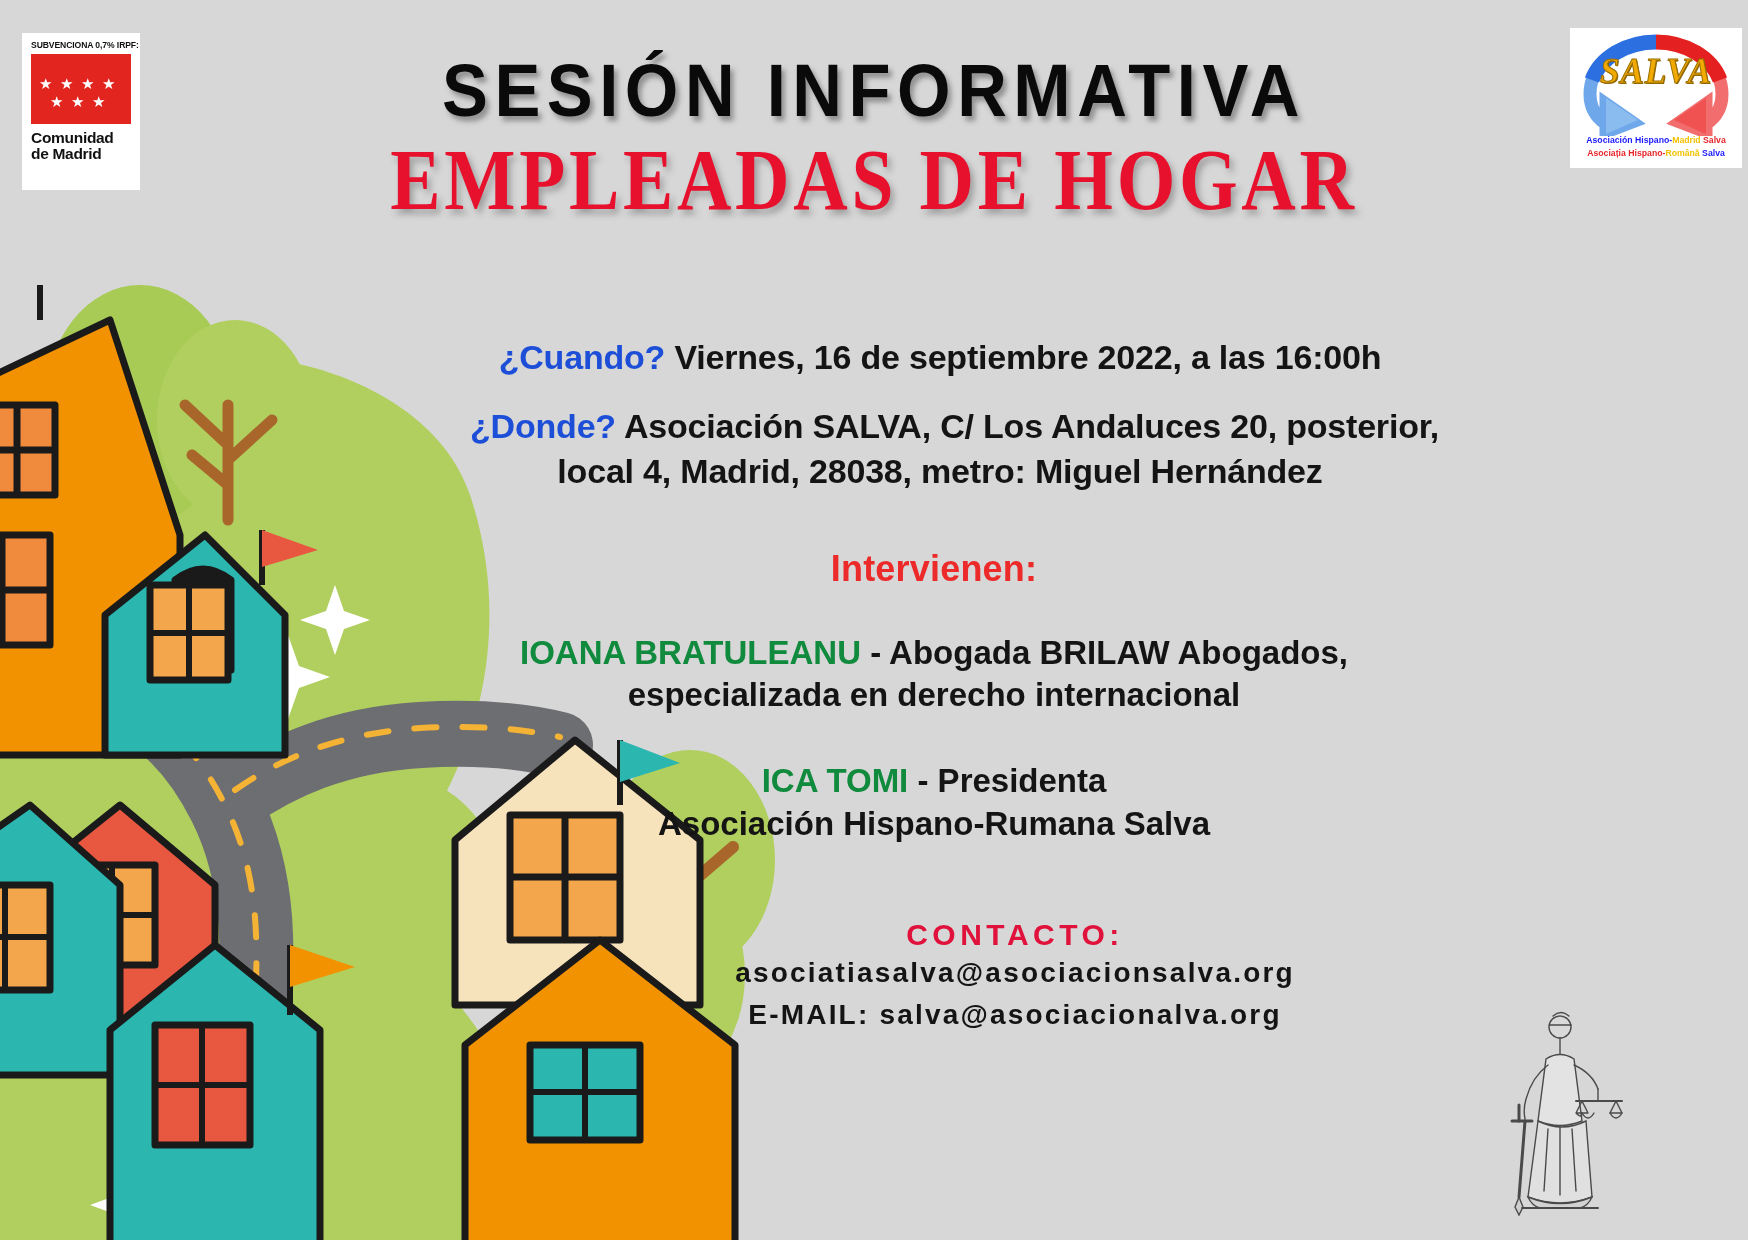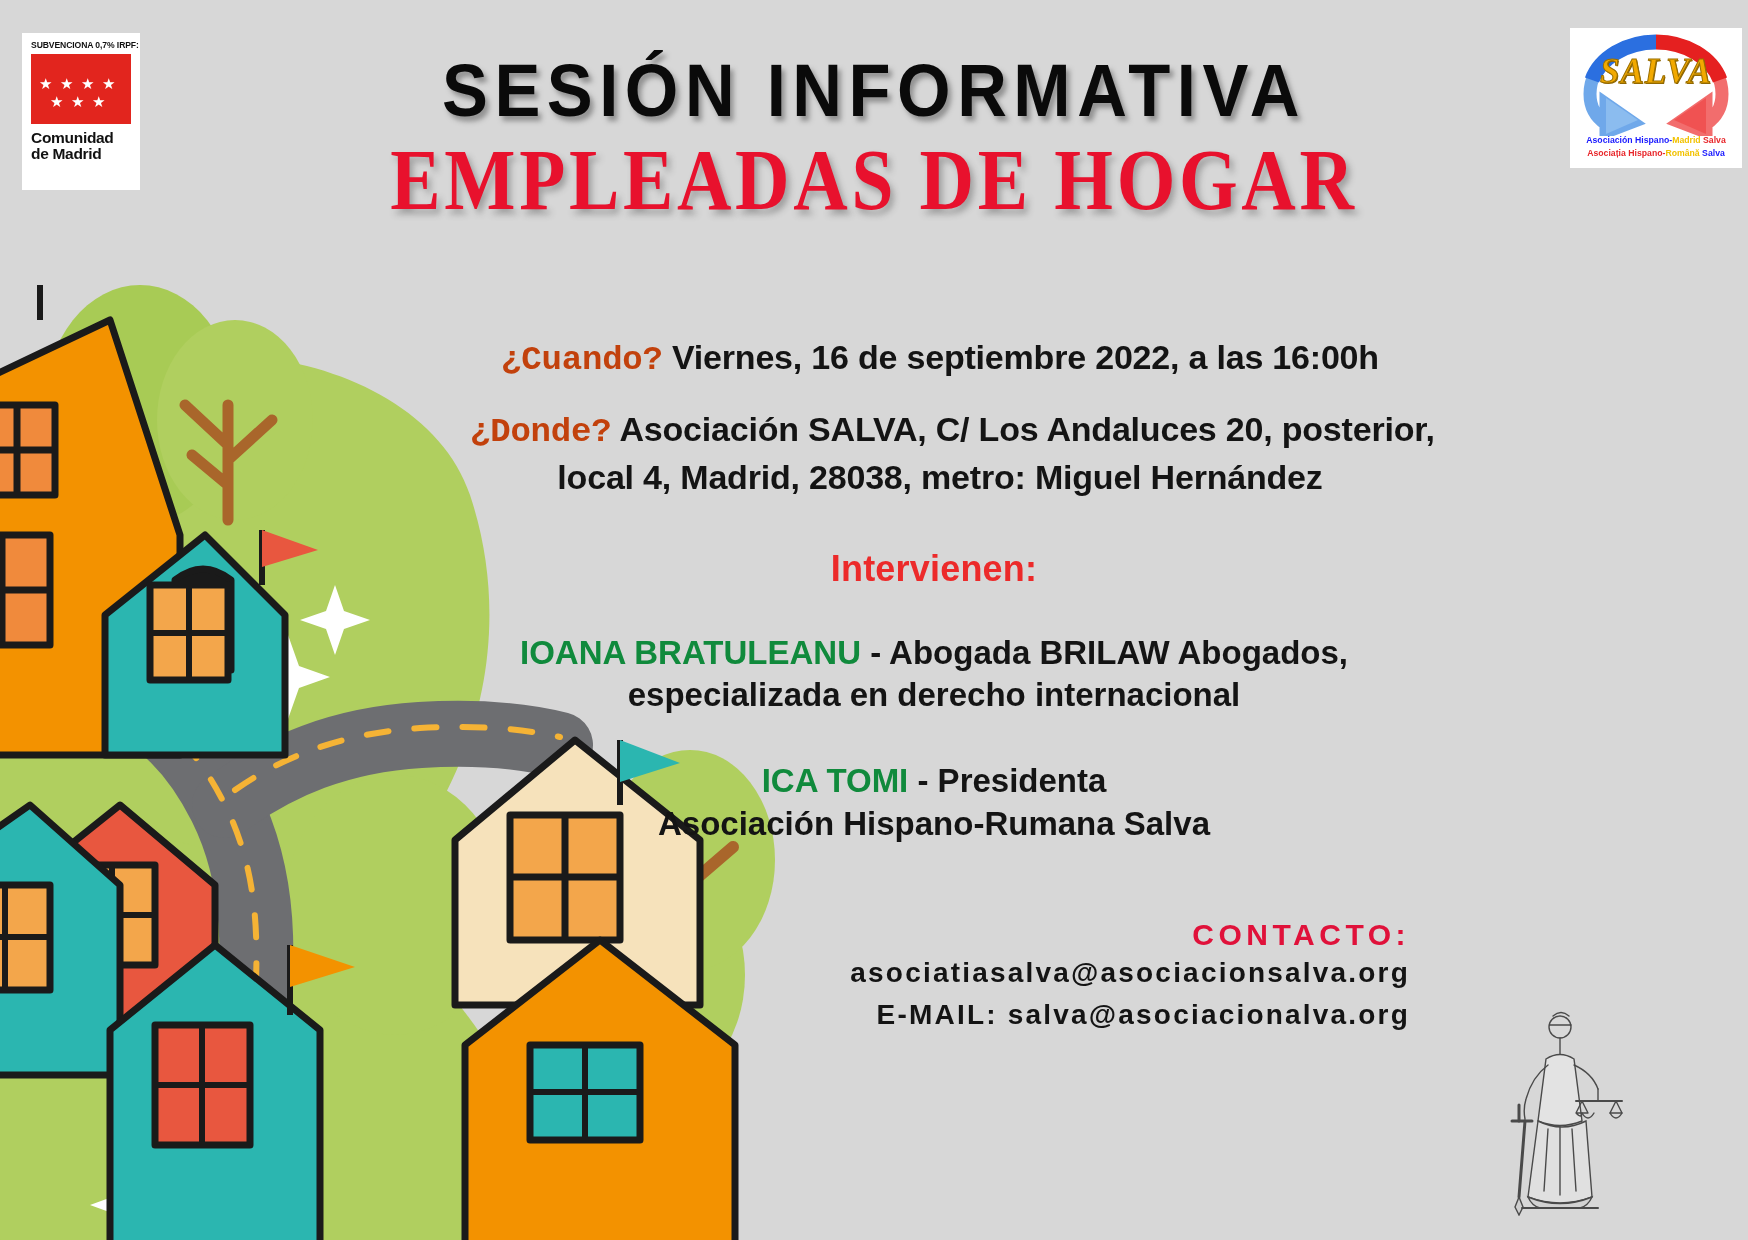--- a/index.html
+++ b/index.html
@@ -97,39 +97,39 @@
   }
   #details { position:absolute; left:470px; top:336px; width:940px; text-align:center; }
   #details .line {
     font-family:"Liberation Sans Narrow","Liberation Sans", sans-serif;
     font-weight:bold; font-size:34px; color:#141414;
     line-height:1.26; letter-spacing:-0.2px;
     white-space:nowrap;
   }
   #details .line.l2 { margin-top:26px; }
   #details .line.l3 { margin-top:2px; }
-  .q { color:#c2410c;font-family:Liberation Mono, monospace; }
+  .q { color:#1d4ed8; }
 
   #speakers { position:absolute; left:464px; top:548px; width:940px; text-align:center; }
   #intervienen {
     font-family:"Liberation Sans Narrow","Liberation Sans", sans-serif;
     font-weight:bold; font-size:36px; color:#ec2a2a;
     letter-spacing:0.2px;
   }
   #speakers .sp {
     font-family:"Liberation Sans Narrow","Liberation Sans", sans-serif;
     font-weight:bold; font-size:33px; color:#141414;
     line-height:1.28; white-space:nowrap;
   }
   #speakers .sp1 { margin-top:42px; }
   #speakers .sp2 { margin-top:44px; }
   .name-green { color:#108a3c; }
 
   
-  #contact { position:absolute; left:620px; top:918px; width:790px; text-align:right; }
+  #contact { position:absolute; left:620px; top:918px; width:790px; text-align:center; }
   #contact .heading {
     font-family:"Liberation Sans", sans-serif;
     font-weight:bold; font-size:30px; color:#e0113a;
     letter-spacing:4.5px;
   }
   #contact .cline {
     font-family:"Liberation Sans", sans-serif;
     font-weight:bold; font-size:28px; color:#141414;
     letter-spacing:2.2px; line-height:1.5;
     white-space:nowrap;

